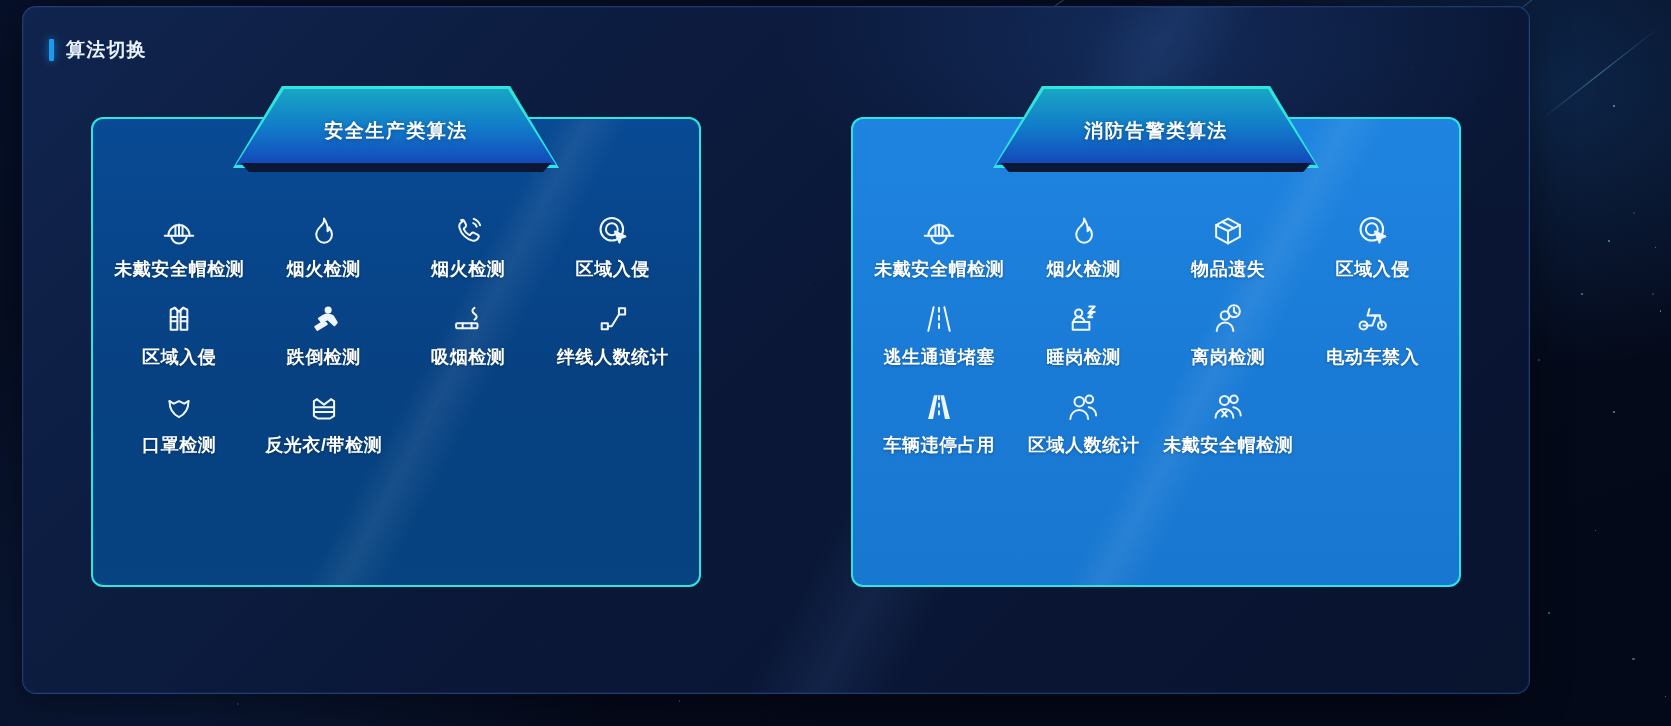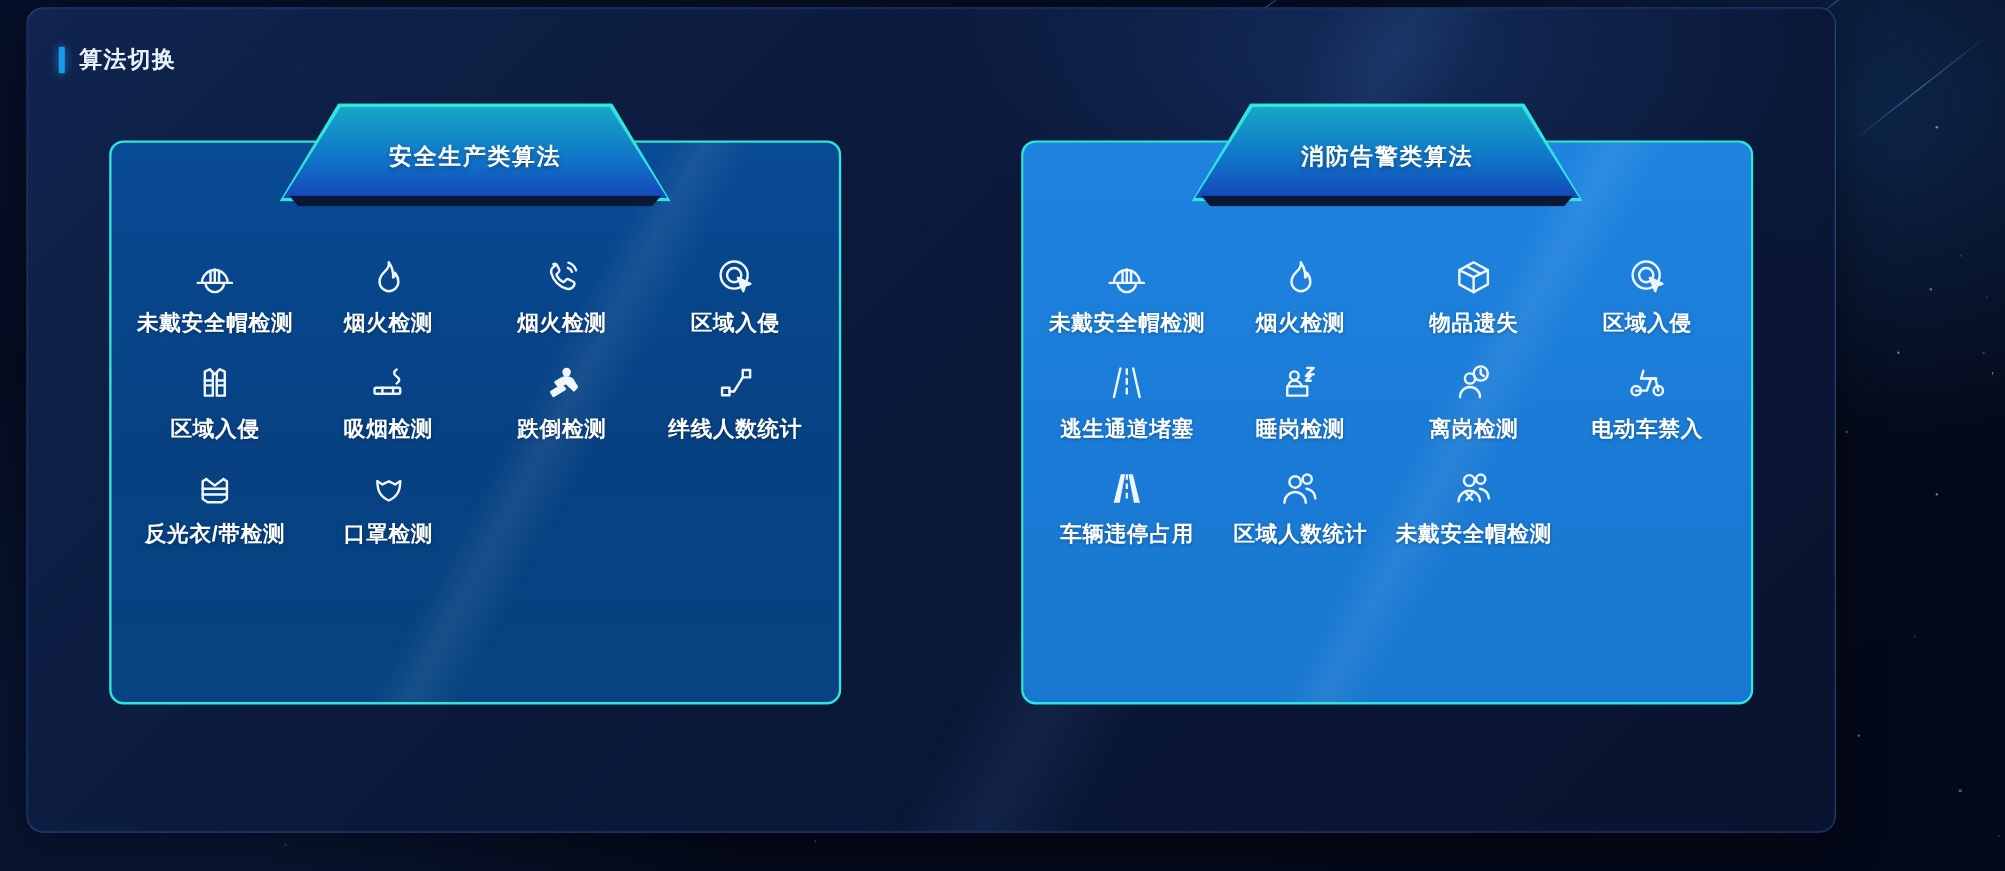--- a/index.html
+++ b/index.html
@@ -325,64 +325,64 @@
                 <path fill="none" stroke="currentColor" stroke-width="1.7" stroke-linecap="round" stroke-linejoin="round" d="M12.5 6.5 9 8.2V25h5.6V8.6z"></path>
                 <path fill="none" stroke="currentColor" stroke-width="1.7" stroke-linecap="round" stroke-linejoin="round" d="M19.5 6.5 23 8.2V25h-5.6V8.6z"></path>
                 <path fill="none" stroke="currentColor" stroke-width="1.7" stroke-linecap="round" stroke-linejoin="round" d="M9 14.4h5.6M17.4 14.4H23M9 17.8h5.6M17.4 17.8H23"></path>
               </svg>
             </div>
             <div class="lab">区域入侵</div>
           </div>
           <div class="cell">
             <div class="ico">
               <svg viewBox="0 0 32 32">
+                <circle fill="currentColor" cx="19.5" cy="8.5" r="3"></circle>
+                <path fill="currentColor" stroke="currentColor" stroke-width="1.6" stroke-linecap="round" stroke-linejoin="round" d="M23.5 13.5c-2.8-1.7-5.5-1.9-7.9-.4l-4 2.5 2.6 3.3-5.6 3.6 1.8 2.8 8-5-2.2-2.6 3-1.5 5.5 5.1 2.1-2.3z"></path>
+              </svg>
+            </div>
+            <div class="lab">跌倒检测</div>
+          </div>
+          <div class="cell">
+            <div class="ico">
+              <svg viewBox="0 0 32 32">
                 <rect fill="none" stroke="currentColor" stroke-width="1.7" stroke-linecap="round" stroke-linejoin="round" x="6" y="19.5" width="18" height="4.2" rx="1"></rect>
                 <path fill="none" stroke="currentColor" stroke-width="1.7" stroke-linecap="round" stroke-linejoin="round" d="M11.5 19.5v4.2M19 19.5v4.2"></path>
                 <path fill="none" stroke="currentColor" stroke-width="1.7" stroke-linecap="round" stroke-linejoin="round" d="M21.5 16.5c2.4-1.4 2.4-3.4 0-4.9-2.4-1.5-2.4-3.5 0-5"></path>
               </svg>
             </div>
             <div class="lab">吸烟检测</div>
           </div>
           <div class="cell">
             <div class="ico">
               <svg viewBox="0 0 32 32">
-                <circle fill="currentColor" cx="19.5" cy="8.5" r="3"></circle>
-                <path fill="currentColor" stroke="currentColor" stroke-width="1.6" stroke-linecap="round" stroke-linejoin="round" d="M23.5 13.5c-2.8-1.7-5.5-1.9-7.9-.4l-4 2.5 2.6 3.3-5.6 3.6 1.8 2.8 8-5-2.2-2.6 3-1.5 5.5 5.1 2.1-2.3z"></path>
-              </svg>
-            </div>
-            <div class="lab">跌倒检测</div>
-          </div>
-          <div class="cell">
-            <div class="ico">
-              <svg viewBox="0 0 32 32">
                 <rect fill="none" stroke="currentColor" stroke-width="1.7" stroke-linecap="round" stroke-linejoin="round" x="21" y="7" width="5.2" height="5.2"></rect>
                 <rect fill="none" stroke="currentColor" stroke-width="1.7" stroke-linecap="round" stroke-linejoin="round" x="6.5" y="19.5" width="5.2" height="5.2"></rect>
                 <path fill="none" stroke="currentColor" stroke-width="1.7" stroke-linecap="round" stroke-linejoin="round" d="M11.7 22.1h3.2l6.1-9.9"></path>
               </svg>
             </div>
             <div class="lab">绊线人数统计</div>
           </div>
           <div class="cell">
             <div class="ico">
               <svg viewBox="0 0 32 32">
+                <path fill="none" stroke="currentColor" stroke-width="1.7" stroke-linecap="round" stroke-linejoin="round" d="M8 11c0 6 1.5 10.5 8 13.5 6.5-3 8-7.5 8-13.5"></path>
+                <path fill="none" stroke="currentColor" stroke-width="1.7" stroke-linecap="round" stroke-linejoin="round" d="M8 11l3.6 2.2L16 11l4.4 2.2L24 11"></path>
+              </svg>
+            </div>
+            <div class="lab">口罩检测</div>
+          </div>
+          <div class="cell">
+            <div class="ico">
+              <svg viewBox="0 0 32 32">
                 <path fill="none" stroke="currentColor" stroke-width="1.7" stroke-linecap="round" stroke-linejoin="round" d="M10 9.5 7.5 11v12.5l3.4 2.2h10.2l3.4-2.2V11L22 9.5"></path>
                 <path fill="none" stroke="currentColor" stroke-width="1.7" stroke-linecap="round" stroke-linejoin="round" d="M10 9.5 16 14l6-4.5"></path>
                 <path fill="none" stroke="currentColor" stroke-width="1.7" stroke-linecap="round" stroke-linejoin="round" d="M7.5 16.2h17M7.5 20.3h17"></path>
               </svg>
             </div>
             <div class="lab">反光衣/带检测</div>
-          </div>
-          <div class="cell">
-            <div class="ico">
-              <svg viewBox="0 0 32 32">
-                <path fill="none" stroke="currentColor" stroke-width="1.7" stroke-linecap="round" stroke-linejoin="round" d="M8 11c0 6 1.5 10.5 8 13.5 6.5-3 8-7.5 8-13.5"></path>
-                <path fill="none" stroke="currentColor" stroke-width="1.7" stroke-linecap="round" stroke-linejoin="round" d="M8 11l3.6 2.2L16 11l4.4 2.2L24 11"></path>
-              </svg>
-            </div>
-            <div class="lab">口罩检测</div>
           </div>
           <div class="cell empty">
             <div class="ico"></div>
             <div class="lab"></div>
           </div>
           <div class="cell empty">
             <div class="ico"></div>
             <div class="lab"></div>
           </div>
         </div>

